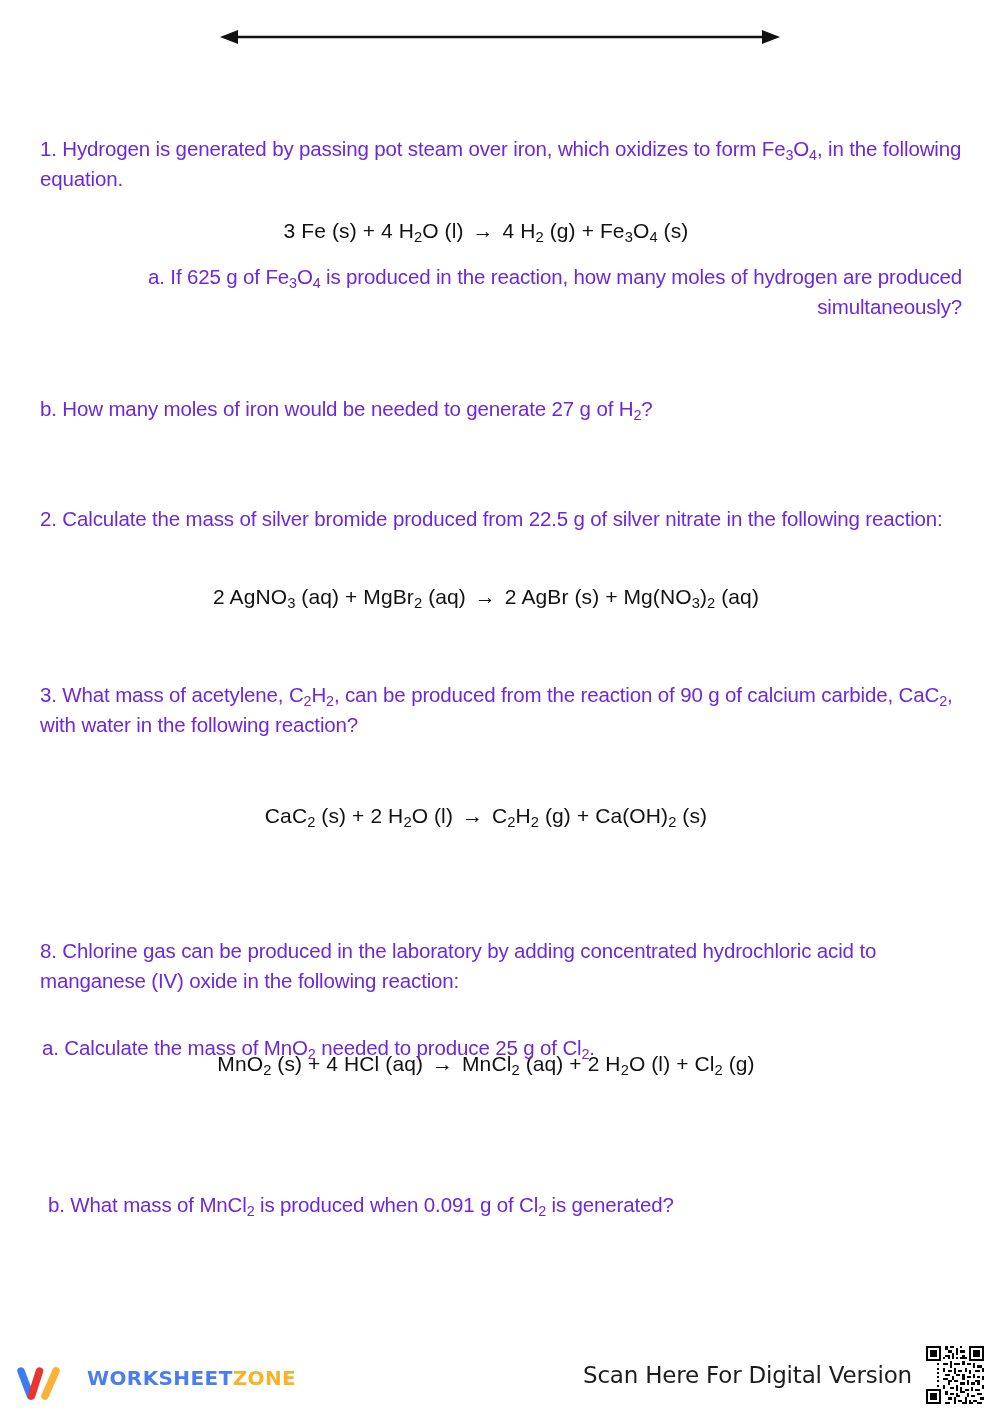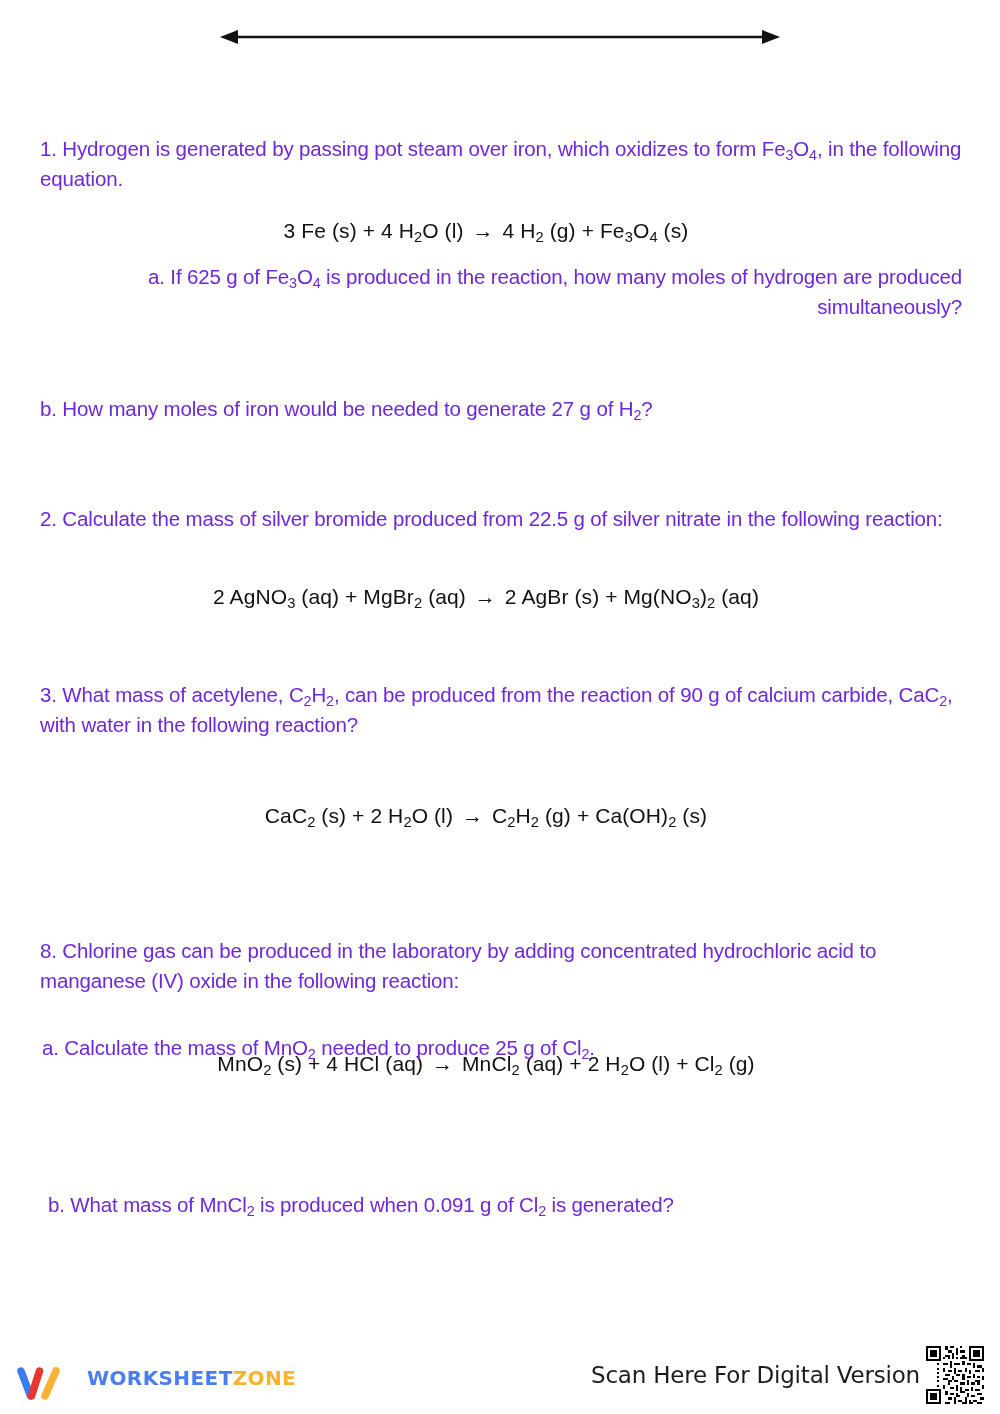--- a/index.html
+++ b/index.html
@@ -98,21 +98,21 @@
   }
   .brand-text .w1 { color: #4a7ef0; }
   .brand-text .w2 { color: #f7b32b; }
 
   .scan-wrap {
     position: absolute;
     right: 14px;
     bottom: 8px;
     display: flex;
     align-items: center;
-    gap: 4px;
+    gap: 12px;
   }
   .scan-text {
     font-family: "DejaVu Sans", sans-serif;
     font-size: 23px;
     color: #1c1c1c;
     letter-spacing: -0.2px;
     white-space: nowrap;
   }
   .qr {
     width: 62px;

